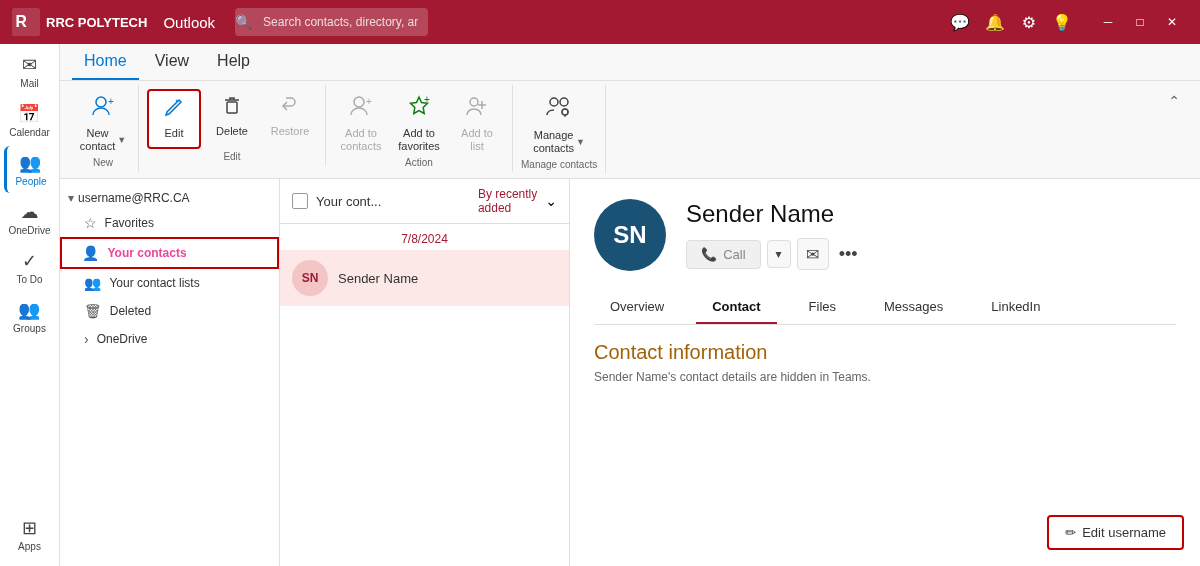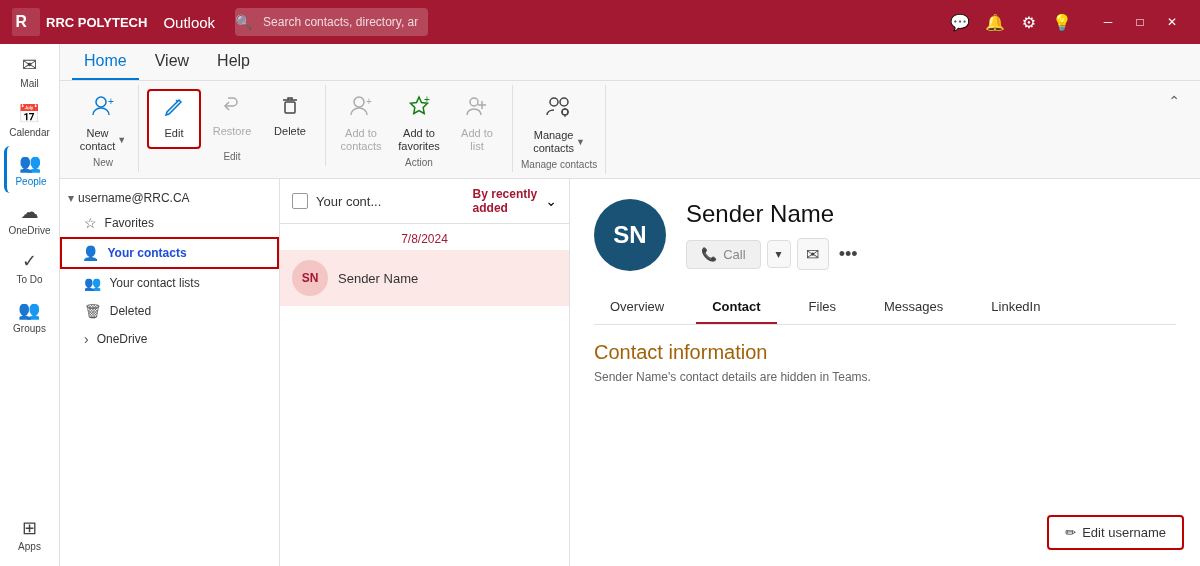--- a/index.html
+++ b/index.html
@@ -268,21 +268,21 @@
       flex-direction: column;
     }
     .middle-pane-header {
       display: flex;
       align-items: center;
       padding: 8px 12px;
       border-bottom: 1px solid #e0e0e0;
       gap: 8px;
     }
     .contact-list-title { font-size: 13px; color: #333; flex: 1; }
-    .sort-label { font-size: 12px; color: #a31932; font-weight: 700; }
+    .sort-label { font-size: 12px; color: #a31932; font-weight: 400; }
     .filter-btn { background: none; border: none; cursor: pointer; font-size: 14px; }
     .contact-list { flex: 1; overflow-y: auto; text-align: center; }
     .date-divider {
       padding: 8px 12px 4px;
       font-size: 12px;
       color: #a31932;
       font-weight: 500;
     }
     .contact-item {
       display: flex;
@@ -539,37 +539,37 @@
           <div class="ribbon-group-buttons">
             <button class="ribbon-btn highlighted">
               <span class="ribbon-btn-icon">
                 <svg width="24" height="24" viewBox="0 0 24 24">
                   <path d="M4 20l3-1 12-12-2-2L5 17z" fill="none" stroke="#0078d4" stroke-width="1.5"></path>
                   <path d="M14 5l2 2" fill="none" stroke="#0078d4" stroke-width="1.5"></path>
                 </svg>
               </span>
               <span class="ribbon-btn-label">Edit</span>
             </button>
+            <button class="ribbon-btn">
+              <span class="ribbon-btn-icon">
+                <svg width="24" height="24" viewBox="0 0 24 24">
+                  <rect x="7" y="9" width="10" height="11" rx="1" fill="none" stroke="#444" stroke-width="1.5"></rect>
+                  <path d="M5 7h14M10 7V5h4v2" fill="none" stroke="#444" stroke-width="1.5"></path>
+                </svg>
+              </span>
+              <span class="ribbon-btn-label">Delete</span>
+            </button>
             <button class="ribbon-btn disabled">
               <span class="ribbon-btn-icon">
                 <svg width="24" height="24" viewBox="0 0 24 24">
                   <path d="M9 9l-4 4 4 4" fill="none" stroke="#aaa" stroke-width="1.5"></path>
                   <path d="M5 13h8a4 4 0 0 0 0-8H8" fill="none" stroke="#aaa" stroke-width="1.5"></path>
                 </svg>
               </span>
               <span class="ribbon-btn-label">Restore</span>
-            </button>
-            <button class="ribbon-btn">
-              <span class="ribbon-btn-icon">
-                <svg width="24" height="24" viewBox="0 0 24 24">
-                  <rect x="7" y="9" width="10" height="11" rx="1" fill="none" stroke="#444" stroke-width="1.5"></rect>
-                  <path d="M5 7h14M10 7V5h4v2" fill="none" stroke="#444" stroke-width="1.5"></path>
-                </svg>
-              </span>
-              <span class="ribbon-btn-label">Delete</span>
             </button>
           </div>
           <span class="ribbon-group-label">Edit</span>
         </div>
 
         <div class="ribbon-group">
           <div class="ribbon-group-buttons">
             <button class="ribbon-btn disabled">
               <span class="ribbon-btn-icon">
                 <svg width="26" height="26" viewBox="0 0 26 26">
@@ -634,21 +634,21 @@
         <div class="account-header">
           <span class="chevron-icon">▾</span>
           <span class="account-name">username@RRC.CA</span>
         </div>
         <div class="sidebar-item">
           <span class="sidebar-icon">☆</span>
           <span class="sidebar-label">Favorites</span>
         </div>
         <div class="sidebar-item active" style="border: 2px solid #c00000; background: #fff; padding-left: 20px;">
           <span class="sidebar-icon" style="color:#333;">👤</span>
-          <span class="sidebar-label" style="font-weight:600; color:#1d4ed8;">Your contacts</span>
+          <span class="sidebar-label" style="font-weight:600; color:#ec4899;">Your contacts</span>
         </div>
         <div class="sidebar-item">
           <span class="sidebar-icon">👥</span>
           <span class="sidebar-label">Your contact lists</span>
         </div>
         <div class="sidebar-item">
           <span class="sidebar-icon">🗑</span>
           <span class="sidebar-label">Deleted</span>
         </div>
         <div class="sidebar-item-directory sidebar-item">

